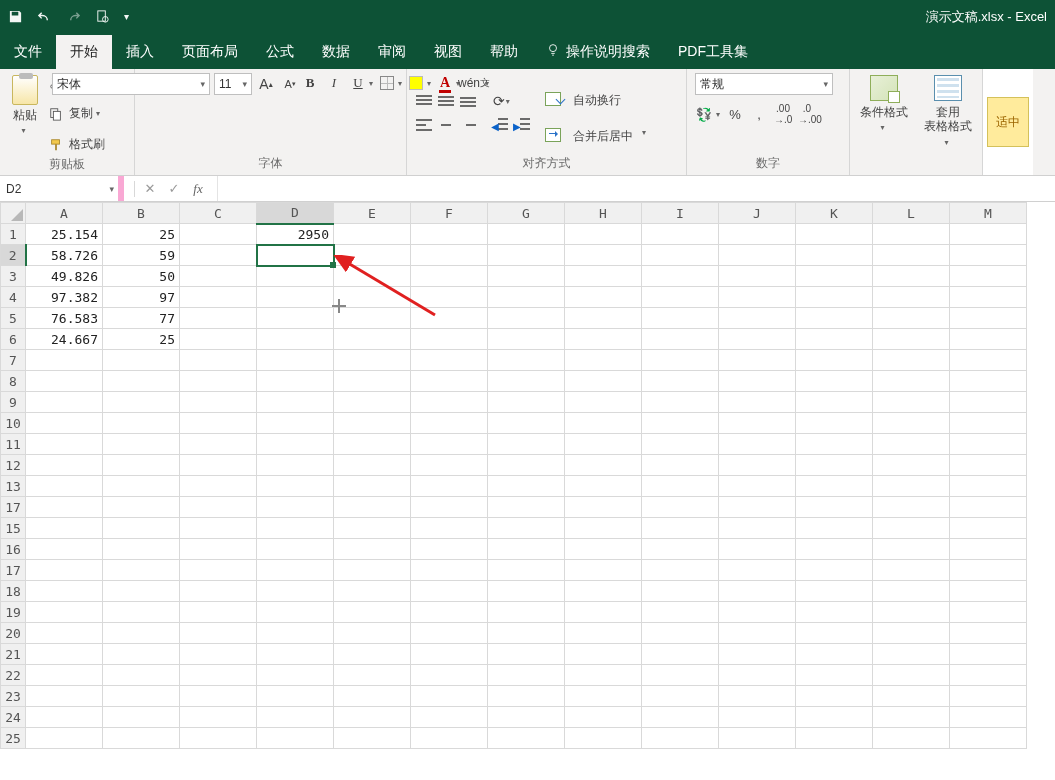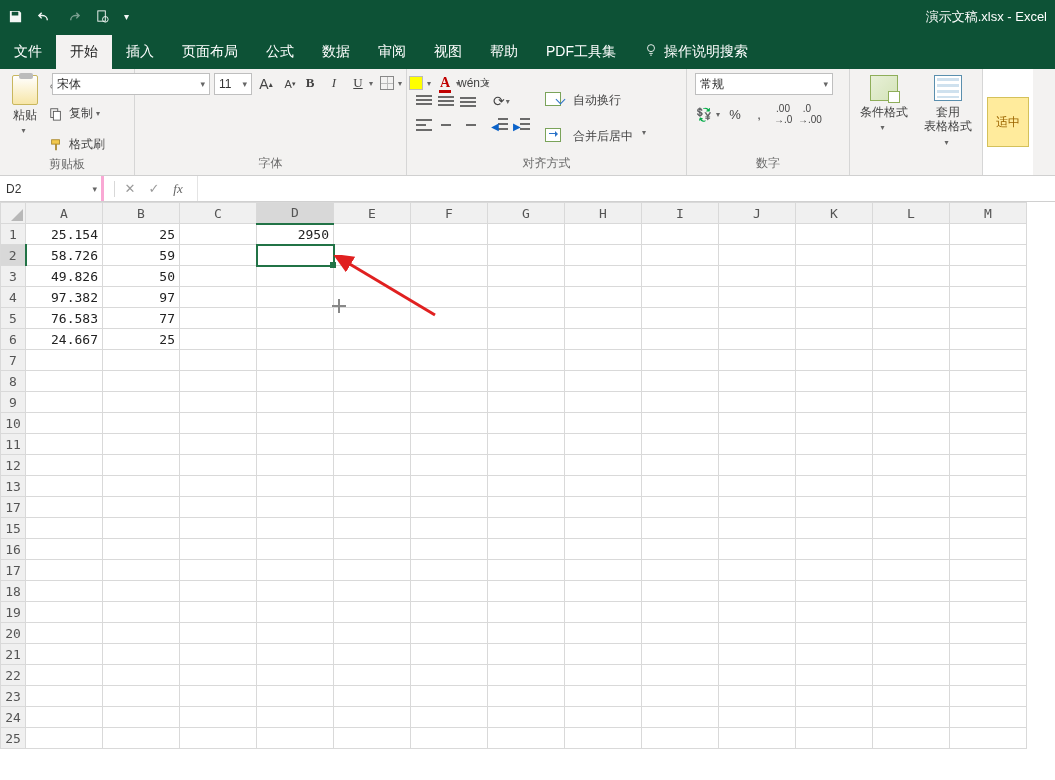--- a/index.html
+++ b/index.html
@@ -95,21 +95,21 @@
 .cf-icn:after{content:"";position:absolute;right:-3px;bottom:-3px;width:10px;height:10px;background:#fff;border:1px solid #8fae5a;}
 .tf-icn{background:#fff;border:1px solid #5a8fae;}
 .tf-icn:before{content:"";position:absolute;inset:2px;background:repeating-linear-gradient(#cfe1ee 0 3px,transparent 3px 6px);}
 
 
 .cellstyle-strip { background:#fff; display:flex; align-items:center; padding:4px; }
 .cellstyle-swatch { width:42px; height:50px; background:#ffeb9c; border:1px solid #d4c15a; display:flex; align-items:center; justify-content:center; font-size:12px; color:#9c6500;}
 
 
 .formula-bar { height: 26px; border-bottom: 1px solid #d0d0d0; display:flex; align-items:stretch; background:#fff;}
-.name-box { width: 104px; border-right:3px solid #f9a8d4; display:flex; align-items:center; padding:0 6px; font-size:12px; color:#333; position:relative;}
+.name-box { width: 124px; border-right:6px solid #f9a8d4; display:flex; align-items:center; padding:0 6px; font-size:12px; color:#333; position:relative;}
 .name-box .dd{ position:absolute; right:4px; color:#666; font-size:9px;}
 .fb-btns { display:flex; align-items:center; gap:6px; padding:0 10px; border-right:1px solid #e4e4e4;}
 .fb-btns .sep{width:1px;height:16px;background:#d8d8d8;}
 .fb-btn { width:18px; text-align:center; color:#9a9a9a; font-size:13px;}
 .fb-btn.fx { font-style:italic; color:#666; font-family:"Times New Roman",serif;}
 .fb-input { flex:1; padding:0 6px; font-size:12px; display:flex; align-items:center;}
 
 
 .grid-wrap { position:relative; height: 577px; overflow:hidden; background:#fff;}
 .grid { border-collapse:collapse; table-layout:fixed; }
@@ -169,29 +169,29 @@
 <div class="ribbon-tabs">
   <div class="tab">文件</div>
   <div class="tab active">开始</div>
   <div class="tab">插入</div>
   <div class="tab">页面布局</div>
   <div class="tab">公式</div>
   <div class="tab">数据</div>
   <div class="tab">审阅</div>
   <div class="tab">视图</div>
   <div class="tab">帮助</div>
-  <div class="tab">PDF工具集</div>
   <div class="tab">
     <span class="light">
       <svg width="14" height="14" viewBox="0 0 16 16">
           <circle cx="8" cy="7" r="4" fill="none" stroke="#fff"></circle>
           <path stroke="#fff" d="M6 13h4M7 15h2"></path>
         </svg>
     </span><span>操作说明搜索</span>
   </div>
+  <div class="tab">PDF工具集</div>
 </div>
 
 <div class="ribbon">
 
   <div class="group clipboard">
     <div class="group-body">
       <div class="cb-main">
         <div class="paste-btn">
           <div class="icn"></div>
           <div class="lbl">粘贴</div>

